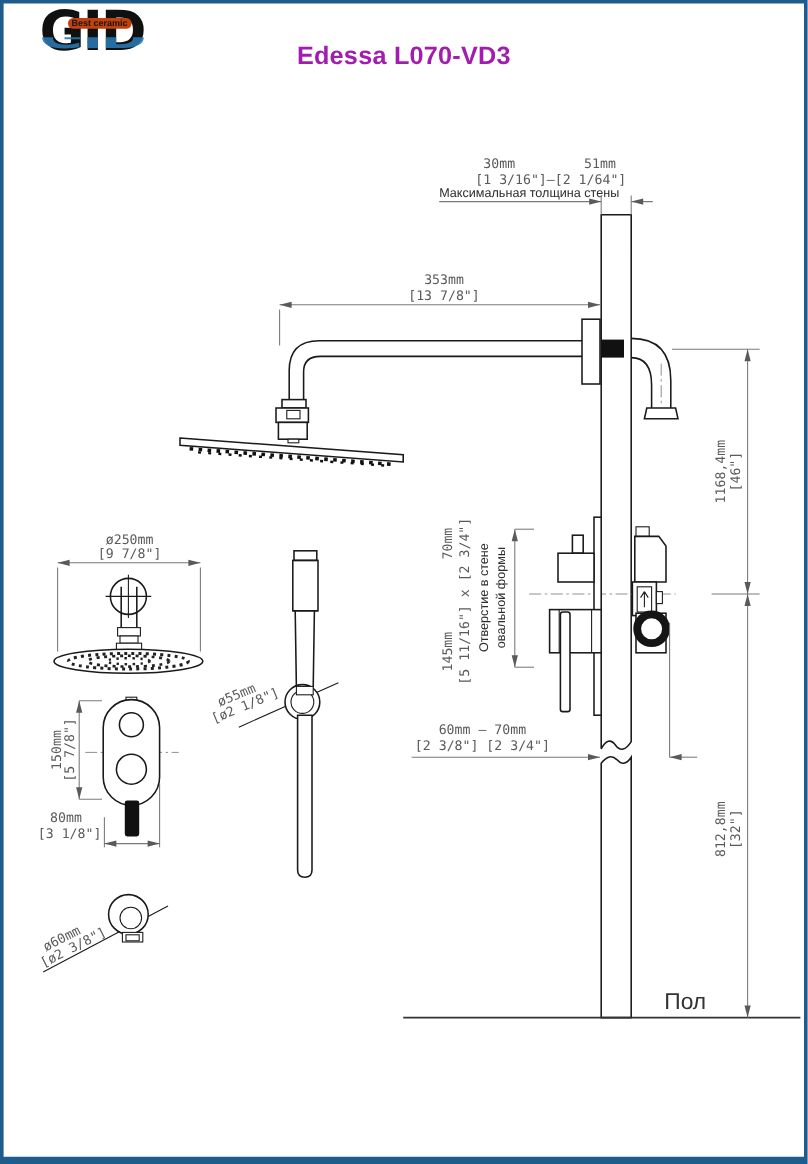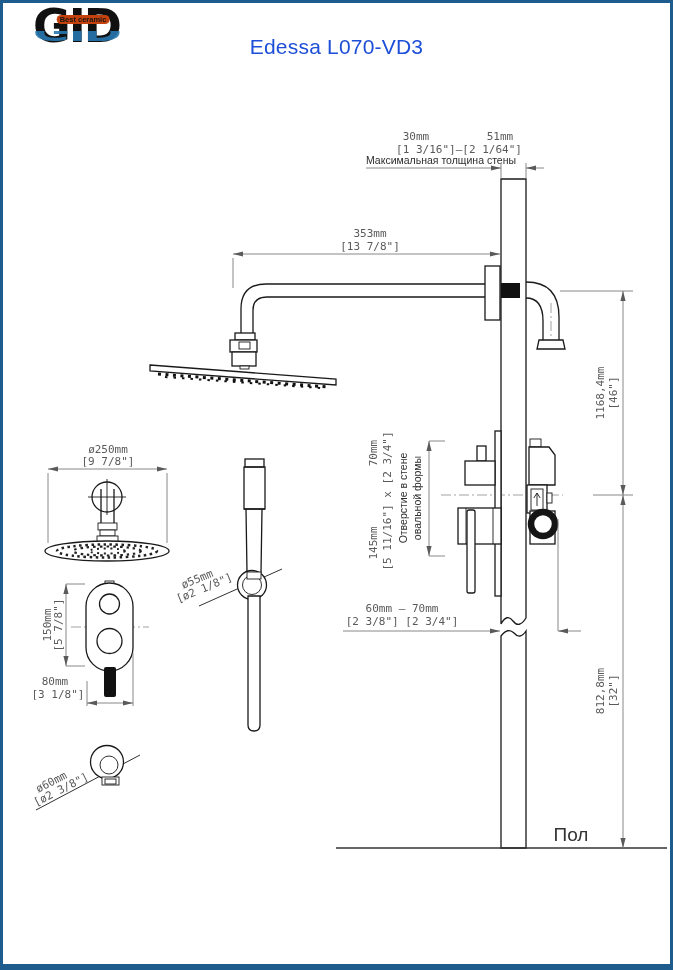--- a/index.html
+++ b/index.html
@@ -6,21 +6,21 @@
   body{
     width:673px;height:970px;box-sizing:border-box;
     background:#ffffff;position:relative;overflow:hidden;
     border:3px solid #1e5c8e;border-bottom-width:6px;
     font-family:"Liberation Sans",sans-serif;
   }
   .logo{position:absolute;left:30px;top:4px;width:100px;text-align:left;}
   .logo-gid{font-family:"DejaVu Sans",sans-serif;font-weight:900;font-size:46px;line-height:38px;letter-spacing:-2px;color:#101010;}
   .logo-tag{position:absolute;top:8px;left:50%;transform:translateX(-50%);font-size:7.5px;font-weight:bold;color:#161616;background:#c2410c;padding:0 3px;border-radius:5px;white-space:nowrap;}
   .logo-wave{font-family:"DejaVu Sans",sans-serif;font-weight:900;font-size:46px;line-height:38px;letter-spacing:-2px;color:#2878b0;transform:scaleY(-0.5);transform-origin:top;height:20px;overflow:hidden;opacity:.9;filter:blur(.3px);margin-top:-4px;}
-  .title{position:absolute;left:50%;top:32px;transform:translateX(-50%);font-size:21px;font-weight:normal;color:#1d4ed8;letter-spacing:.2px;white-space:nowrap;}
+  .title{position:absolute;left:50%;top:32px;transform:translateX(-50%);font-size:21px;font-weight:bold;color:#a21caf;letter-spacing:.2px;white-space:nowrap;}
   svg{position:absolute;left:0;top:0;}
   .ln{stroke:#1a1a1a;stroke-width:1.3;fill:none;}
   .lnthin{stroke:#1a1a1a;stroke-width:.9;fill:none;}
   .dimln{stroke:#7a7a7a;stroke-width:.9;fill:none;}
   .cl{stroke:#8a8a8a;stroke-width:.8;fill:none;stroke-dasharray:10 3 2 3;}
   .dim{font:11px "DejaVu Sans Mono",monospace;fill:#5a5a5a;}
   .note{font:10.5px "Liberation Sans",sans-serif;fill:#2d2d2d;}
   .floor-label{font:19px "Liberation Sans",sans-serif;fill:#333;}
   .wh{fill:#ffffff;}
 </style>

